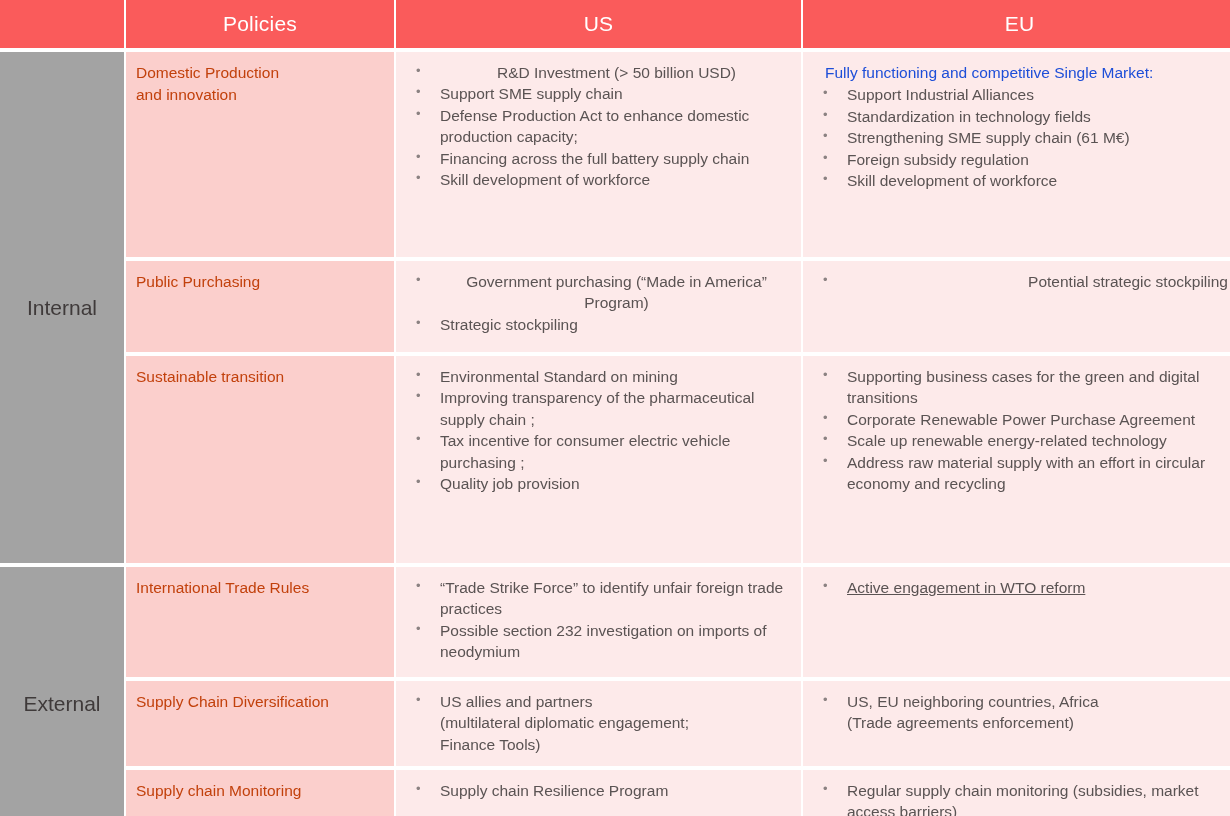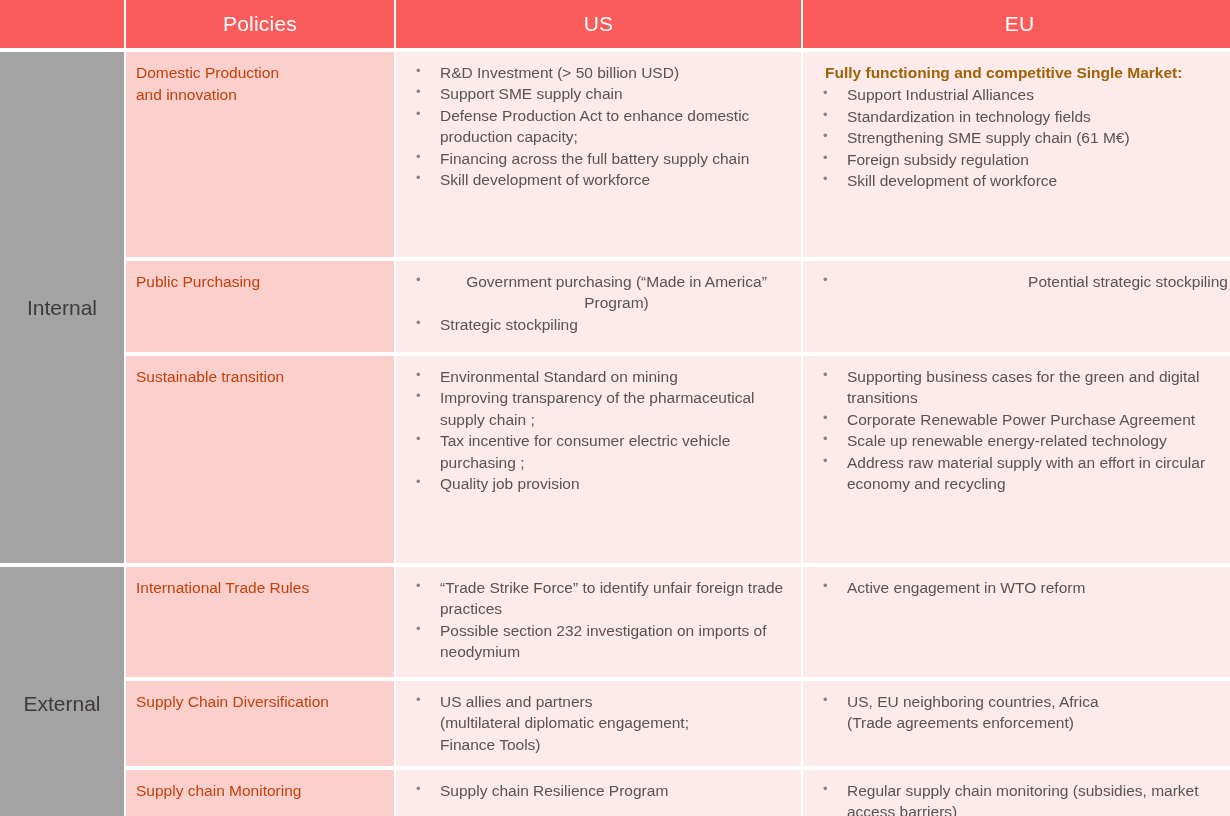--- a/index.html
+++ b/index.html
@@ -58,22 +58,21 @@
   .content-cell {
     background: #fdeaea;
     color: #5a5353;
     font-size: 15.5px;
     line-height: 1.38;
     padding: 10px 8px 8px 8px;
   }
 
   .intro-line {
     margin: 0 0 1px 14px;
-    color: #a16207;
-    font-weight: bold;
+    color: #1d4ed8;
   }
 
   ul.bullets {
     list-style: none;
     margin: 0;
     padding: 0;
   }
   ul.bullets > li {
     position: relative;
     padding-left: 36px;
@@ -101,21 +100,21 @@
   <div class="hdr">US</div>
   <div class="hdr">EU</div>
 
   <div class="group-cell" style="grid-column:1; grid-row:2 / span 3;">Internal</div>
 
   <div class="policy-cell nowrap-break" style="grid-column:2; grid-row:2;">Domestic Production
 and innovation</div>
   <div class="content-cell" style="grid-column:3; grid-row:2;">
 
     <ul class="bullets">
-        <li style="white-space: pre-line;">R&amp;D Investment (&gt; 50 billion USD)</li>
+        <li style="white-space: pre-line; text-align: center;">R&amp;D Investment (&gt; 50 billion USD)</li>
         <li style="white-space: pre-line;">Support SME supply chain</li>
         <li style="white-space: pre-line;">Defense Production Act to enhance domestic production capacity;</li>
         <li style="white-space: pre-line;">Financing across the full battery supply chain</li>
         <li style="white-space: pre-line;">Skill development of workforce</li>
       </ul>
   </div>
   <div class="content-cell" style="grid-column:4; grid-row:2;">
     <div class="intro-line">Fully functioning and competitive Single Market:</div>
     <ul class="bullets">
         <li style="white-space: pre-line;">Support Industrial Alliances</li>
@@ -167,21 +166,21 @@
   <div class="content-cell" style="grid-column:3; grid-row:5;">
 
     <ul class="bullets">
         <li style="white-space: pre-line;">“Trade Strike Force” to identify unfair foreign trade practices</li>
         <li style="white-space: pre-line;">Possible section 232 investigation on imports of neodymium</li>
       </ul>
   </div>
   <div class="content-cell" style="grid-column:4; grid-row:5;">
 
     <ul class="bullets">
-        <li style="white-space: pre-line;">Active engagement in WTO reform</li>
+        <li style="white-space: pre-line; text-decoration: underline;">Active engagement in WTO reform</li>
       </ul>
   </div>
 
   <div class="policy-cell nowrap-break" style="grid-column:2; grid-row:6;">Supply Chain Diversification</div>
   <div class="content-cell" style="grid-column:3; grid-row:6;">
 
     <ul class="bullets">
         <li style="white-space: pre-line;">US allies and partners
 (multilateral diplomatic engagement;
 Finance Tools)</li>

